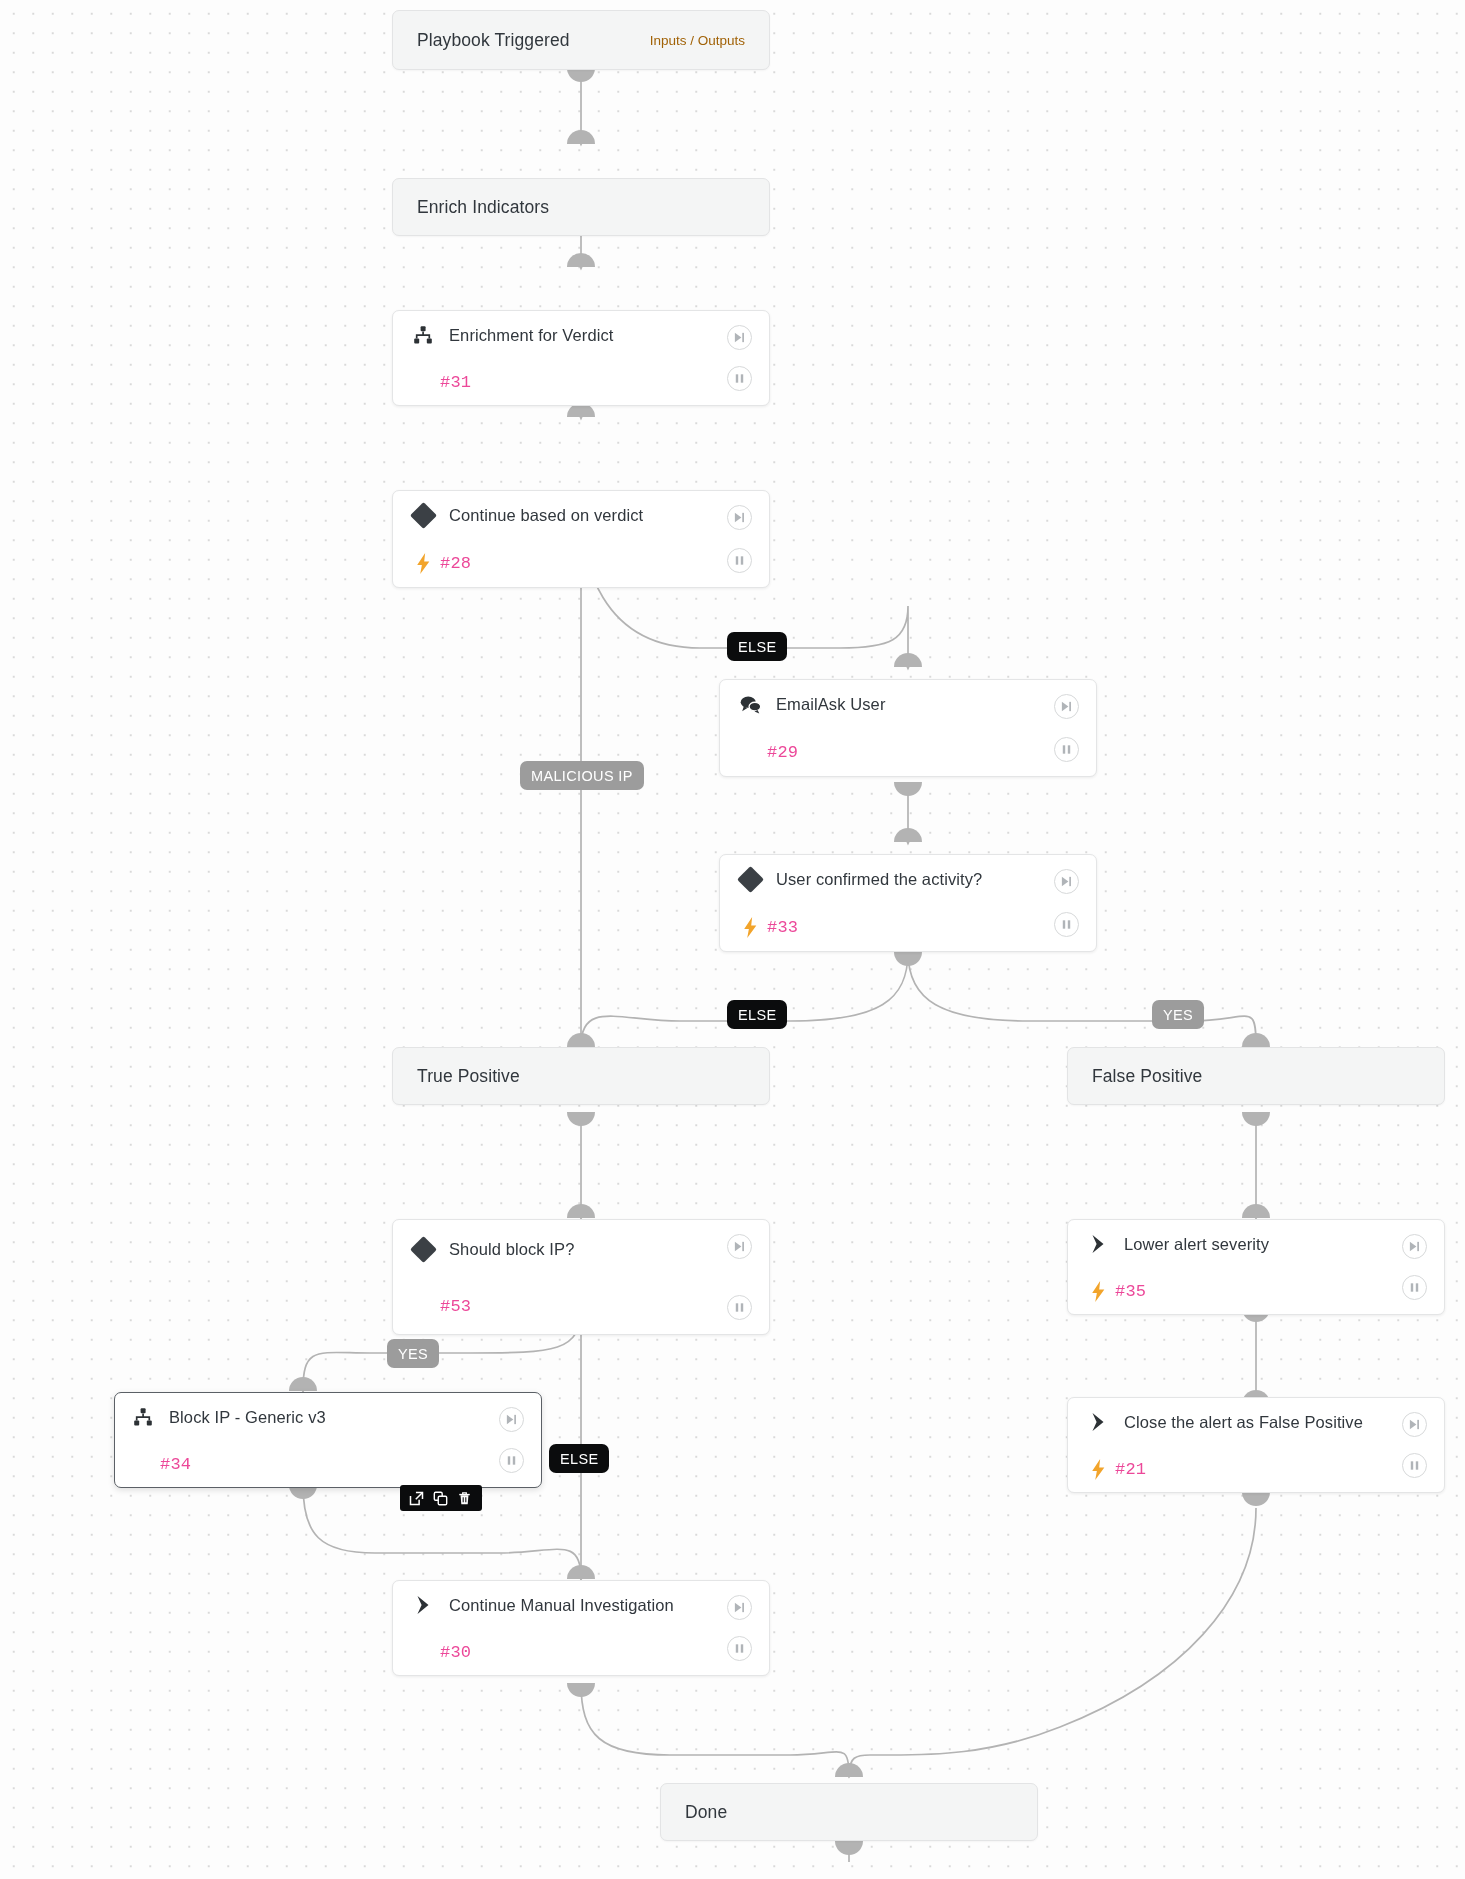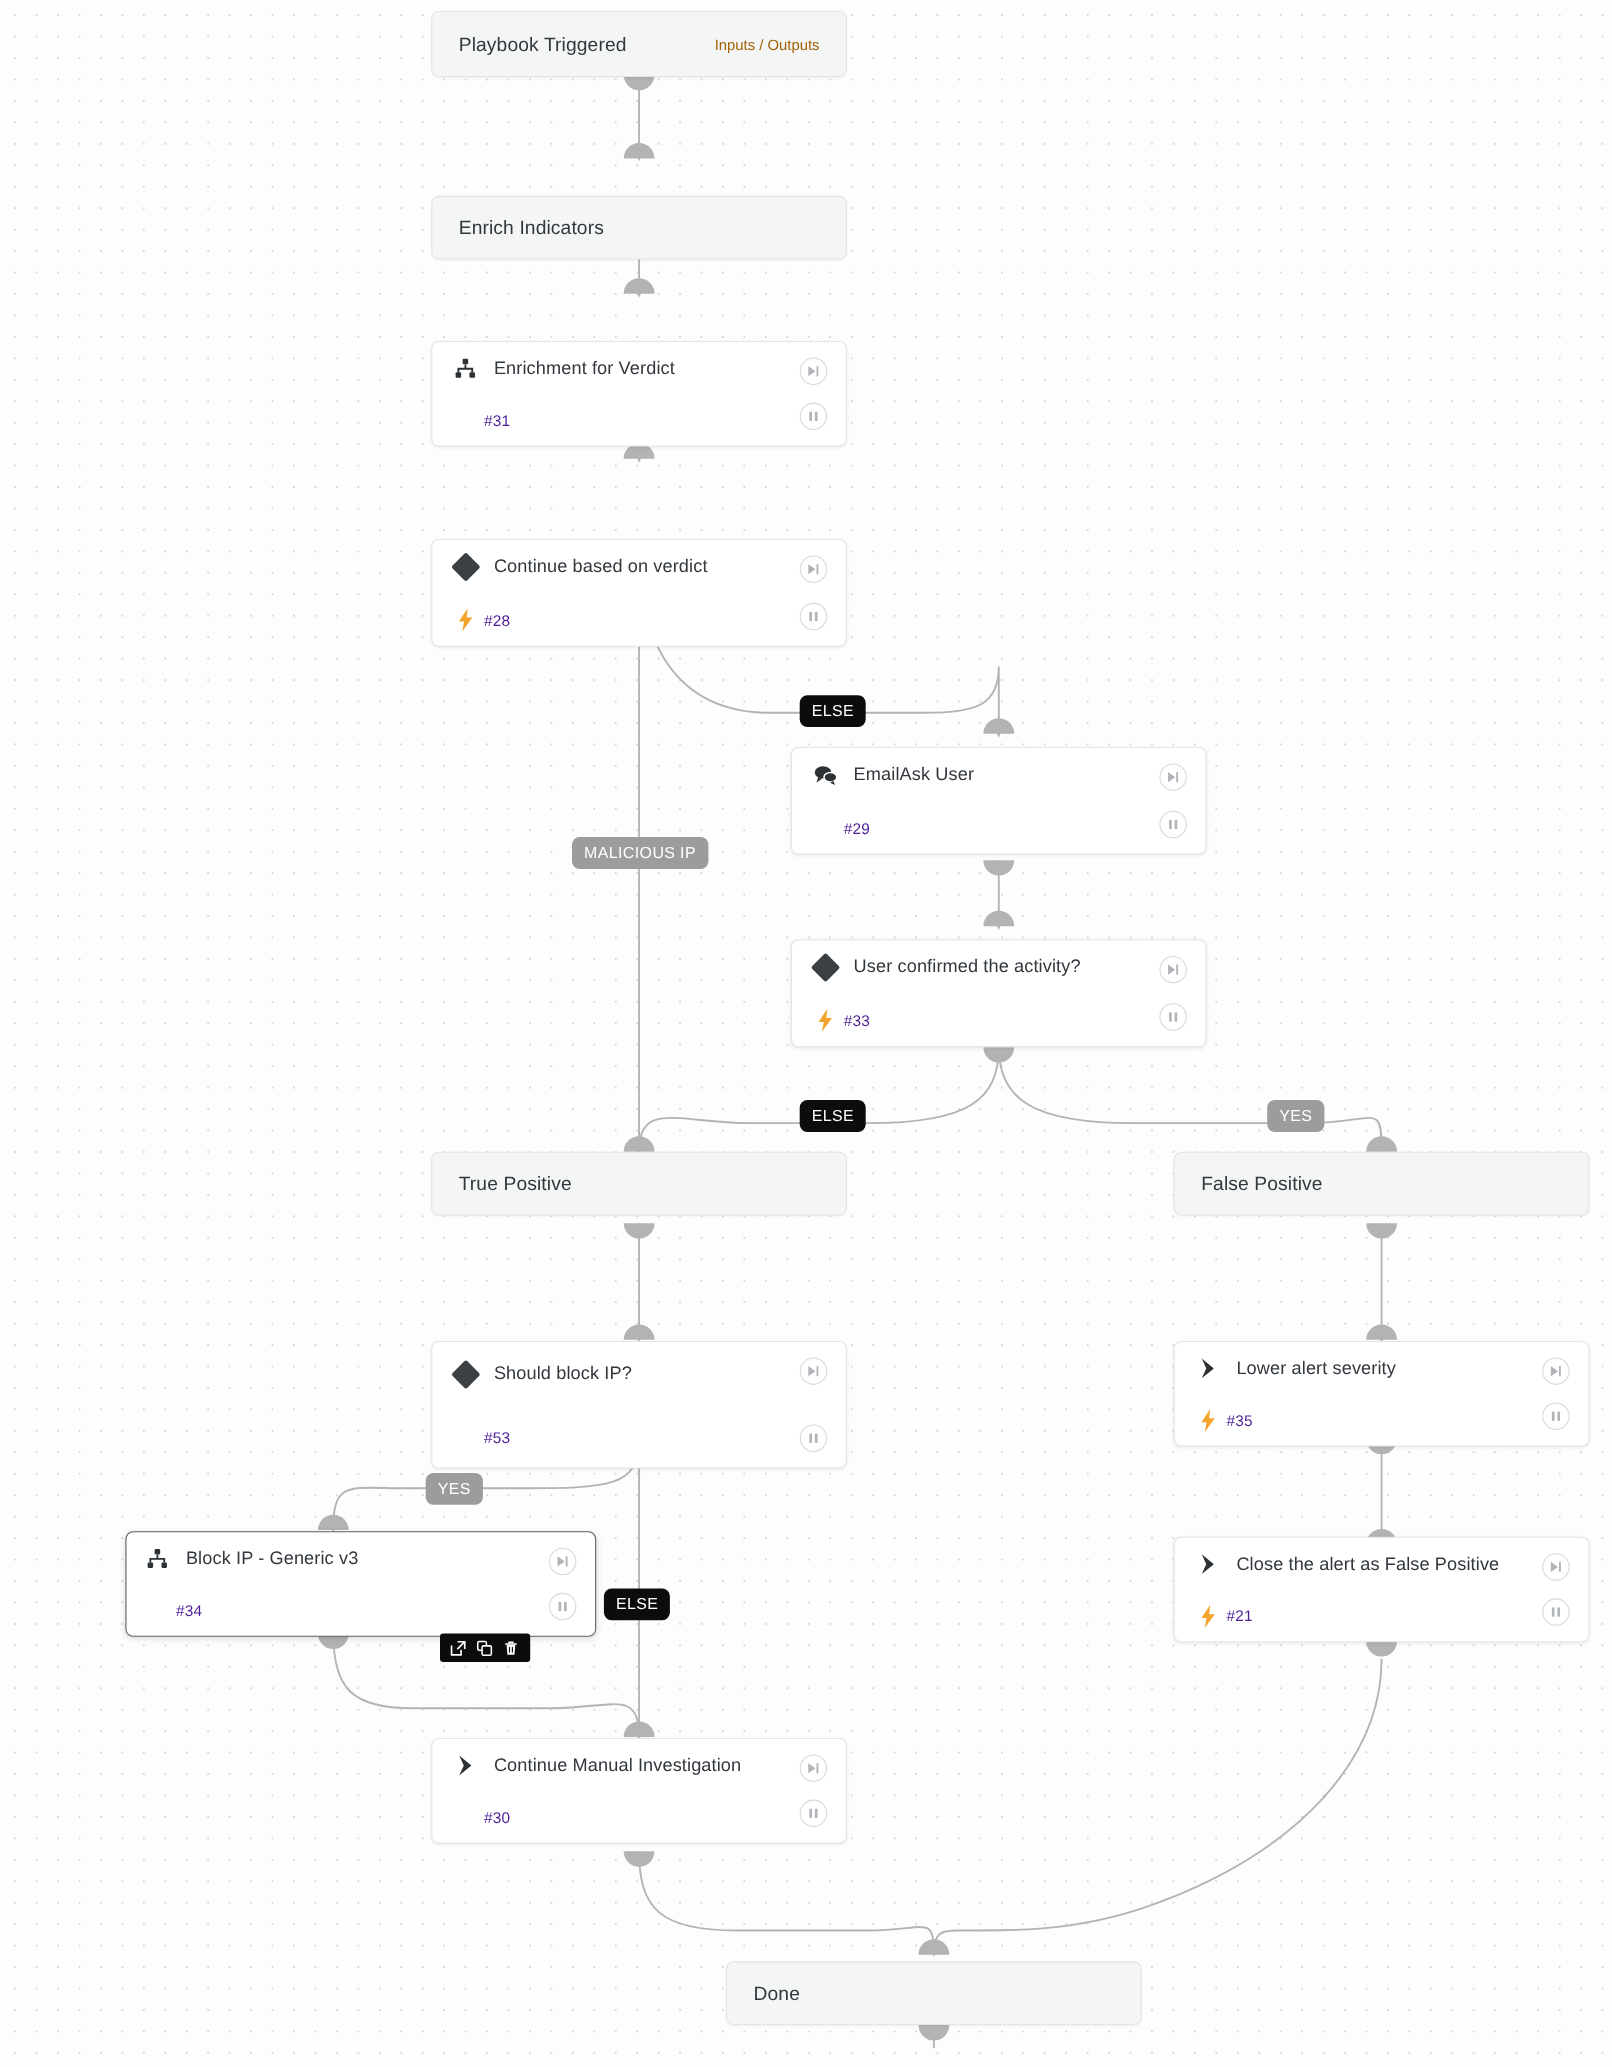--- a/index.html
+++ b/index.html
@@ -73,24 +73,25 @@
     padding-left: 19px;
   }
   .node.task .title {
     font-size: 16.5px;
     color: #31373d;
     margin-left: 15px;
     letter-spacing: .1px;
     white-space: nowrap;
   }
   .node.task .idnum {
-    font-size: 14px;
-    color: #4c1d95;
+    font-size: 17px;
+    color: #ec4899;
     margin-left: 49px;
     letter-spacing: .2px;
+    font-family: Liberation Mono, monospace;
   }
 
   
   .glyph {
     width: 22px; height: 22px;
     display: flex; align-items: center; justify-content: center;
     flex: 0 0 22px;
   }
 
   

